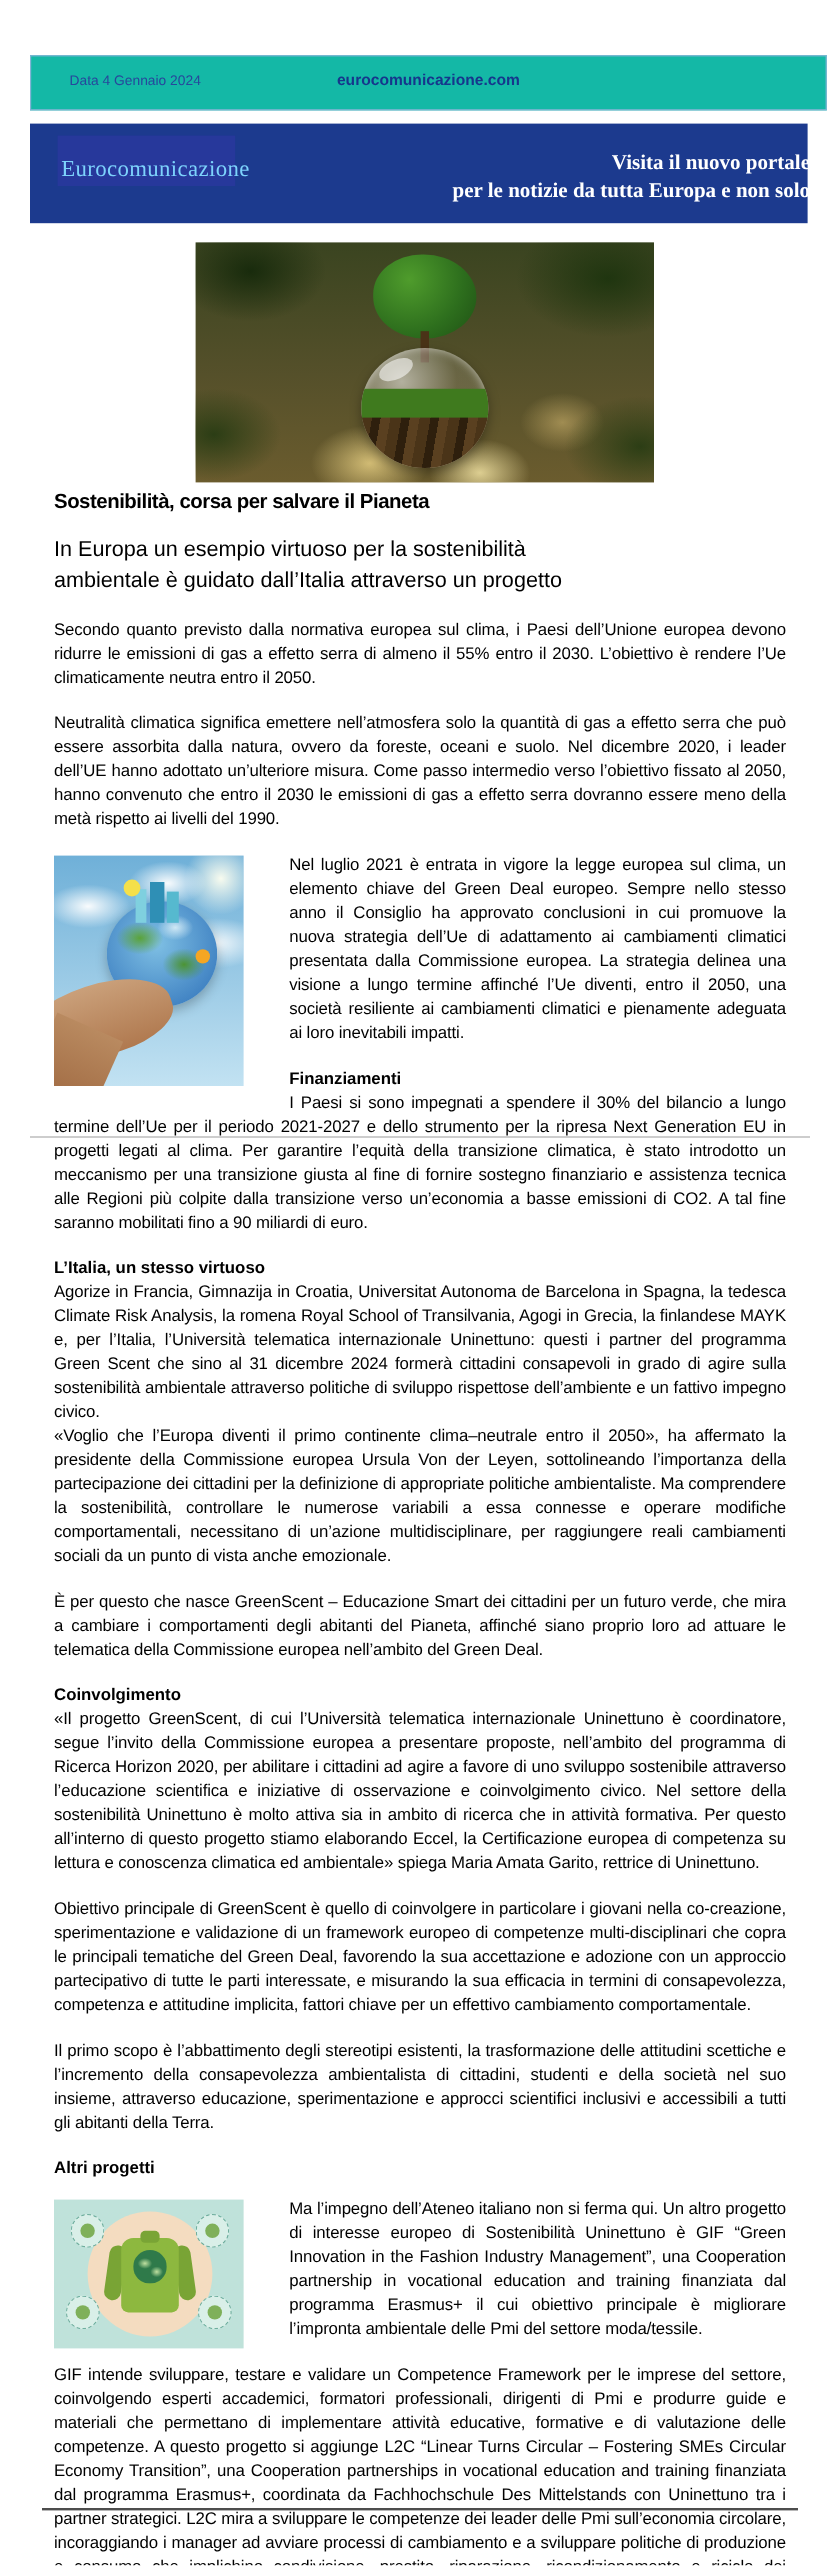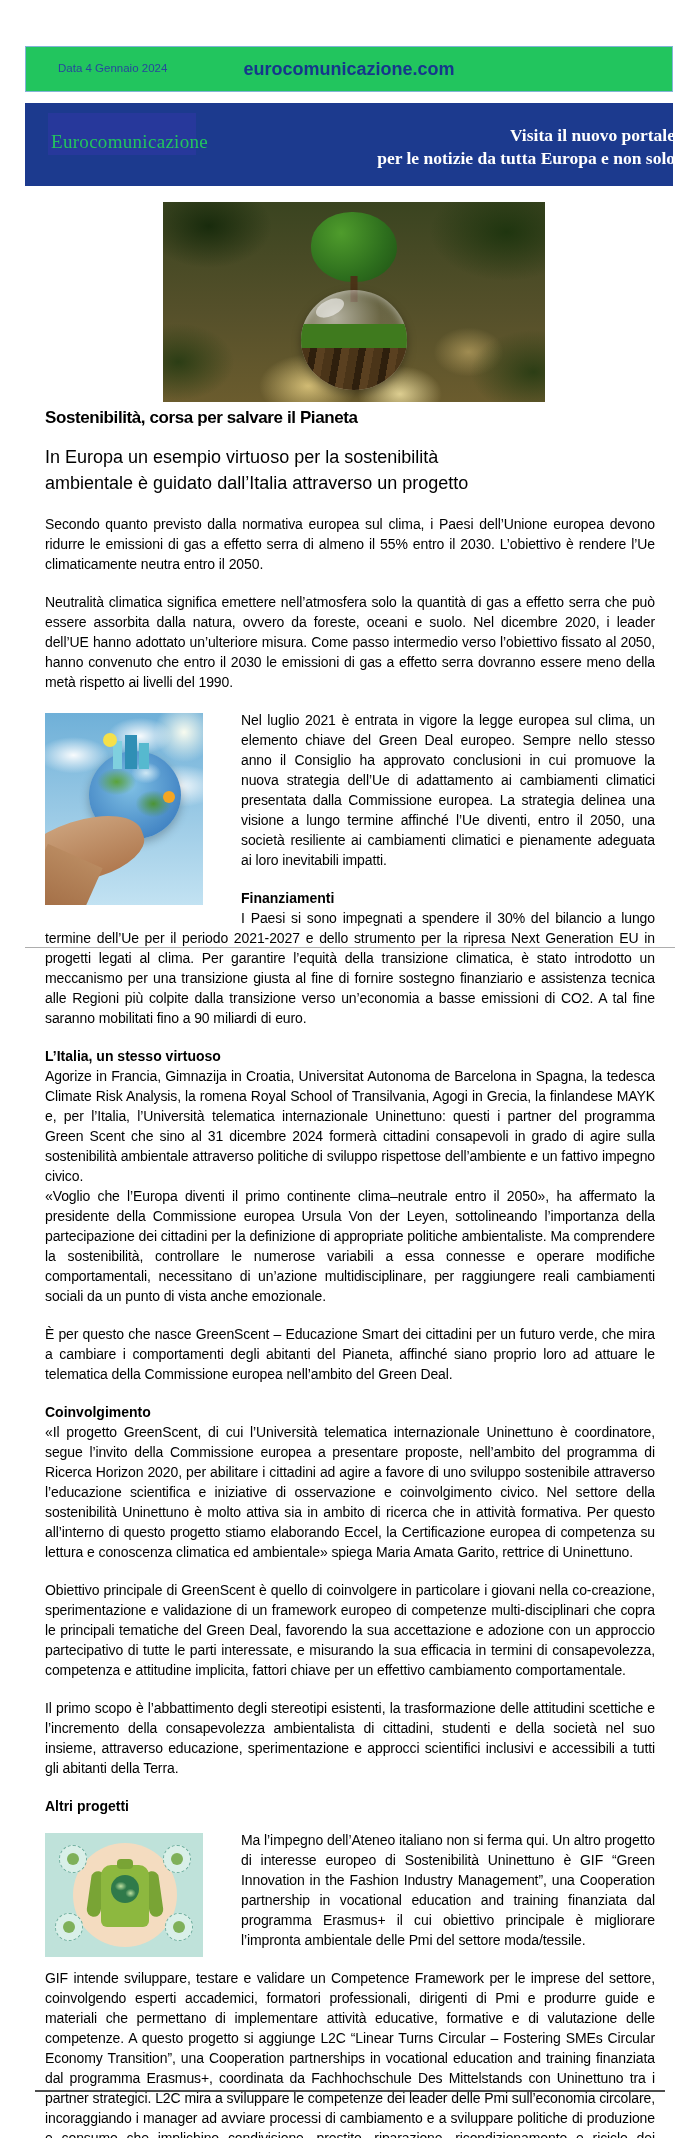--- a/index.html
+++ b/index.html
@@ -1,29 +1,29 @@
 <!DOCTYPE html>
 <html lang="it"><head>
 <meta charset="utf-8">
 <style>
   html,body{margin:0;padding:0;background:#ffffff;}
   .page{position:relative;width:700px;height:2138px;background:#ffffff;overflow:hidden;
         font-family:"Liberation Sans", sans-serif;color:#000;}
 
   
   .header-box{position:absolute;left:25px;top:46px;width:646px;height:44px;
-              border:1px solid #82b4d6;background:#22c55e;}
+              border:1px solid #82b4d6;background:#14b8a6;padding-left:16px;}
   .header-date{position:absolute;left:32px;top:15px;font-size:11.5px;color:#27479c;}
   .header-site{position:absolute;left:0;right:0;top:12px;text-align:center;
-               font-size:18px;font-weight:bold;color:#16368c;}
+               font-size:13px;font-weight:bold;color:#16368c;}
 
   
   .banner{position:absolute;left:25px;top:103px;width:648px;height:83px;background:#1c3a8e;}
   .logo-box{position:absolute;left:23px;top:10px;width:148px;height:42px;background:#27389b;}
-  .logo-text{position:absolute;left:26px;top:28px;color:#22c55e;
+  .logo-text{position:absolute;left:26px;top:28px;color:#7dd3fc;
              font-family:"Liberation Serif", serif;font-size:19px;letter-spacing:.3px;}
   .banner-right{position:absolute;left:230px;top:21px;width:420px;text-align:right;
                 font-family:"Liberation Serif", serif;font-weight:bold;color:#ffffff;
                 font-size:17.5px;line-height:23px;}
   .banner-link{display:block;margin-top:1px;color:#e30613;font-size:17px;letter-spacing:.5px;}
 
   
   .hero{position:absolute;left:163px;top:202px;width:382px;height:200px;overflow:hidden;
         background:
           radial-gradient(90px 60px at 12% 12%, rgba(20,40,10,.9), rgba(20,40,10,0) 70%),

